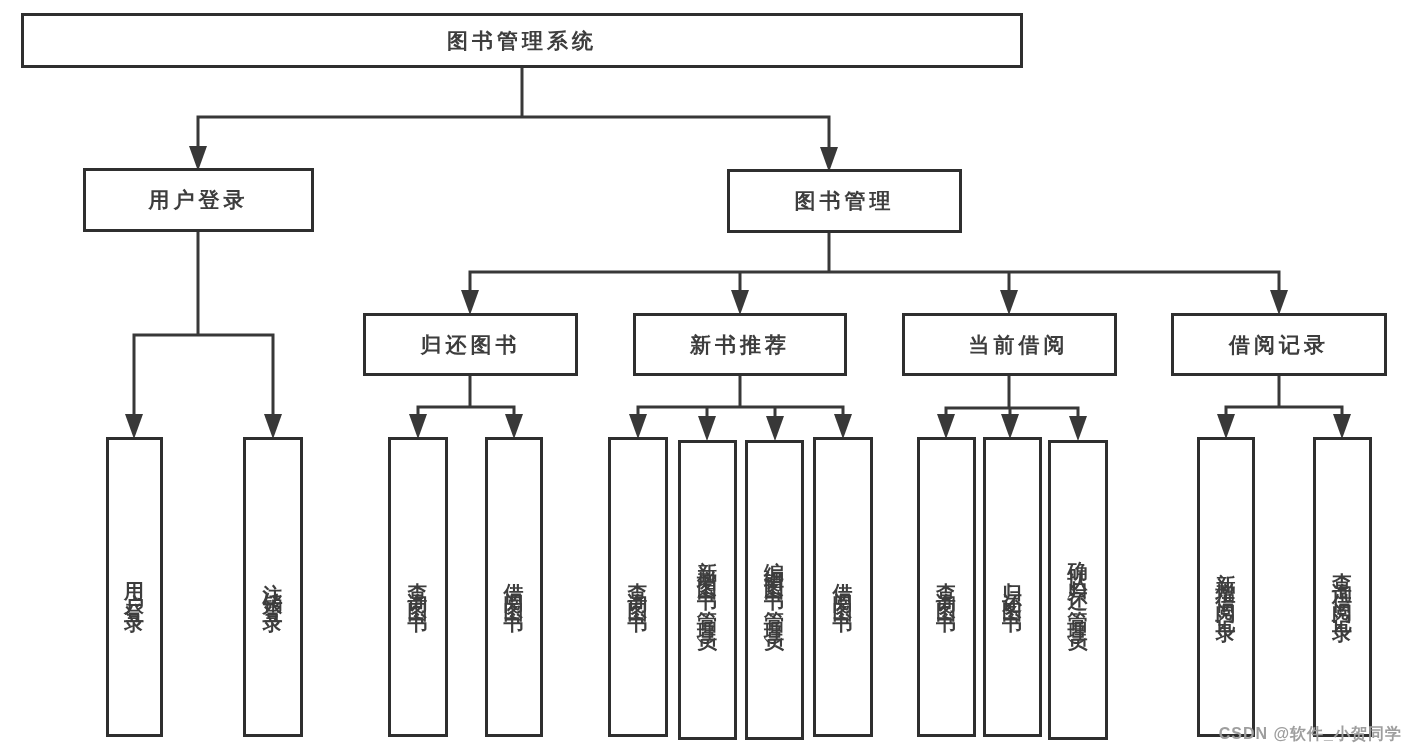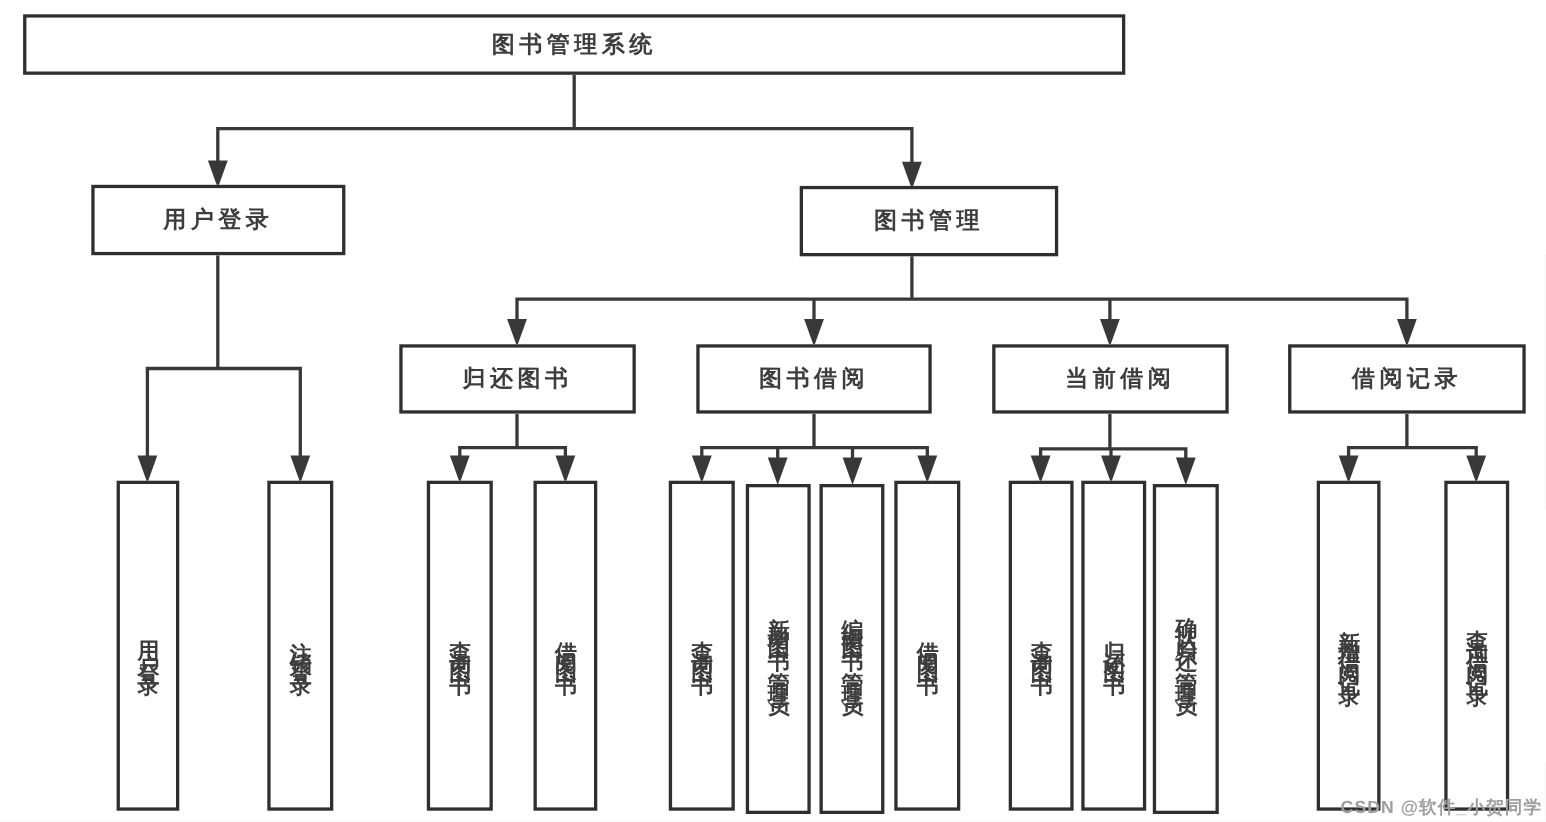--- a/index.html
+++ b/index.html
@@ -103,21 +103,21 @@
     <span>用户登录</span>
   </div>
   <div class="box" style="left:712px;top:169px;width:235px;height:64px;margin-left:15px;">
     <span>图书管理</span>
   </div>
 
   <div class="box" style="left:363px;top:313px;width:215px;height:63px;">
     <span>归还图书</span>
   </div>
   <div class="box" style="left:633px;top:313px;width:214px;height:63px;">
-    <span>图书借阅</span>
+    <span>新书推荐</span>
   </div>
   <div class="box" style="left:902px;top:313px;width:215px;height:63px;padding-left:18px;">
     <span>当前借阅</span>
   </div>
   <div class="box" style="left:1171px;top:313px;width:216px;height:63px;text-align:center;">
     <span>借阅记录</span>
   </div>
 
   <div class="box" style="left:106px;top:437px;width:57px;height:300px;">
     <span class="vlabel">用户登录</span>

